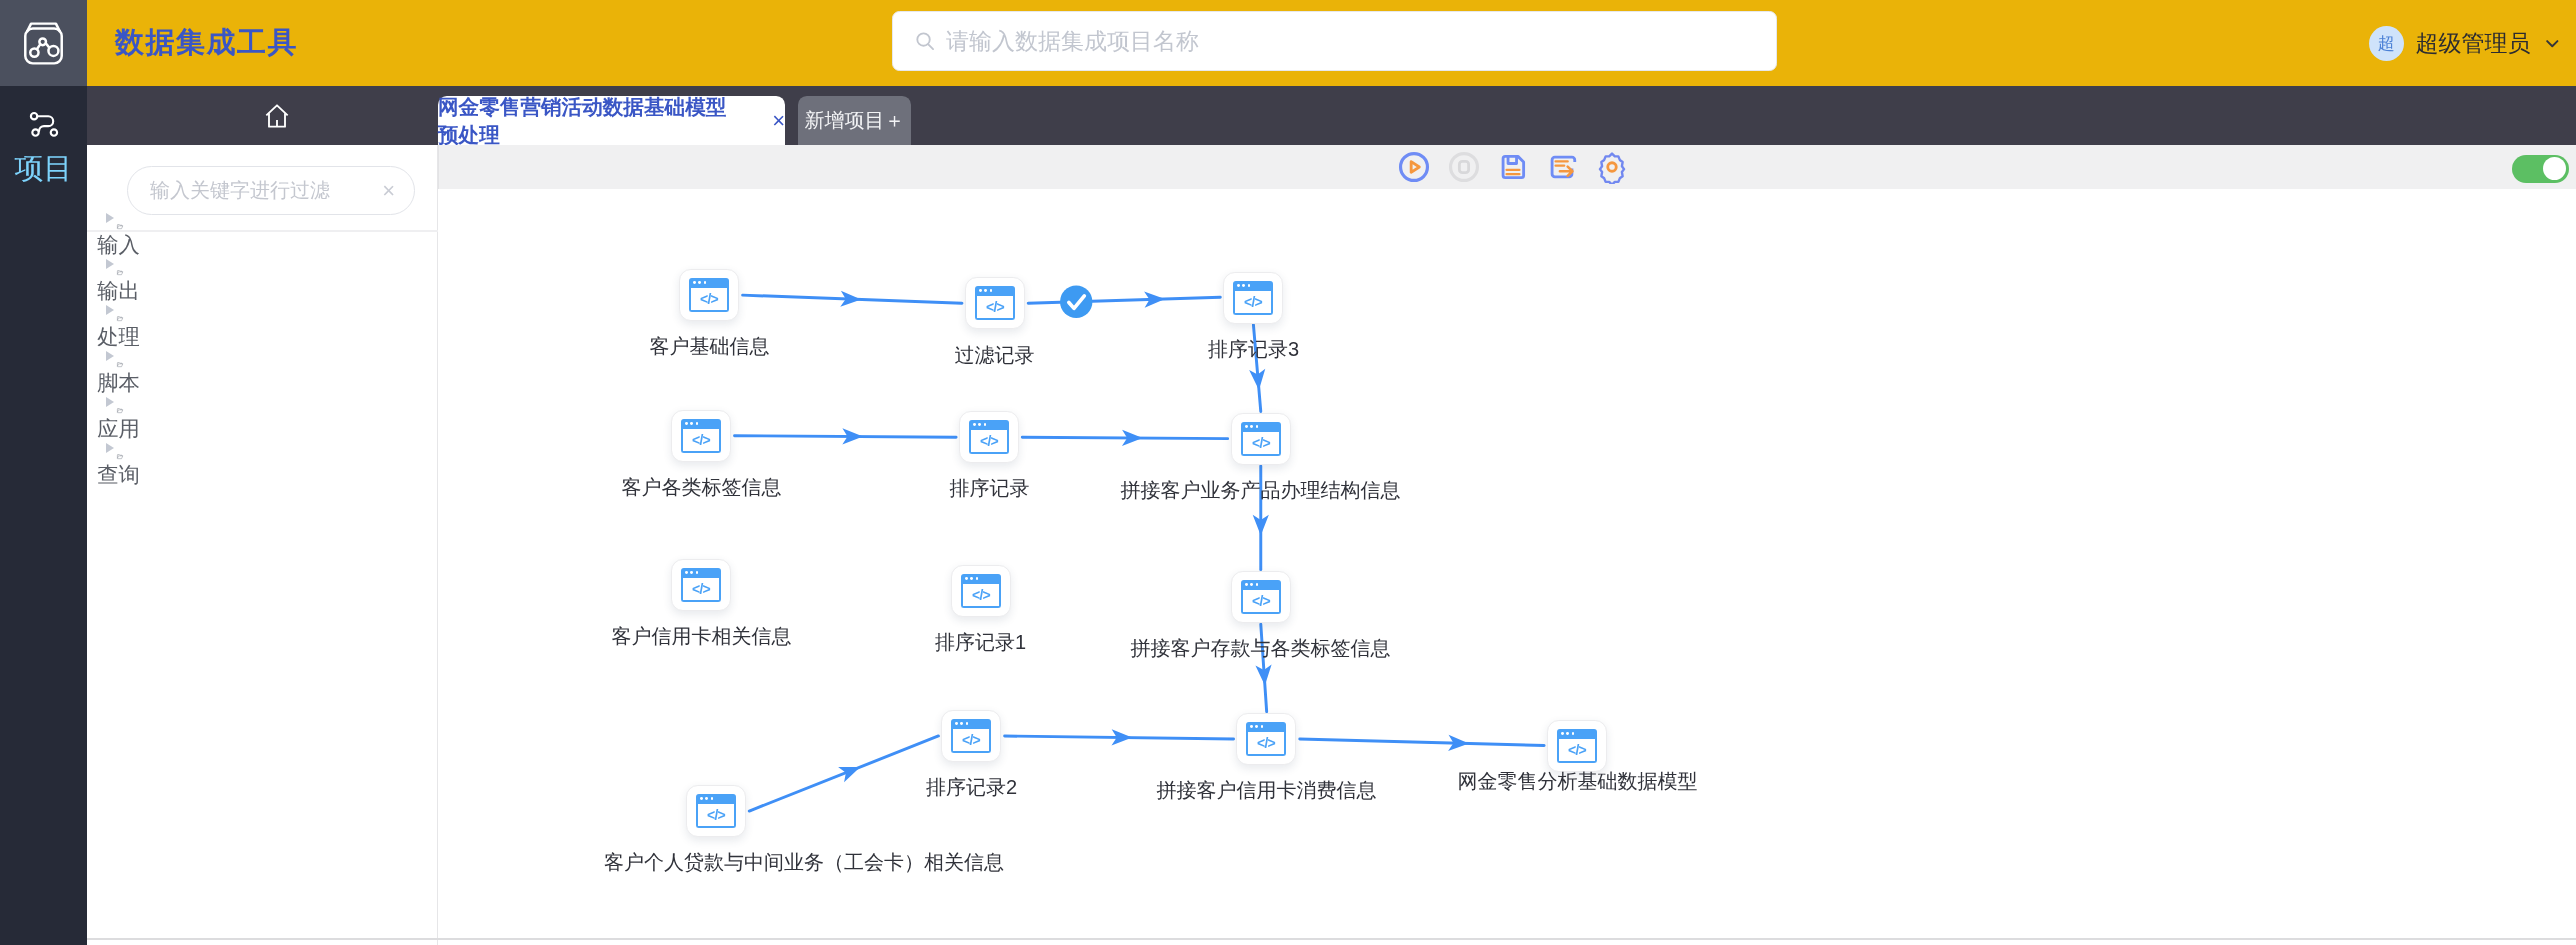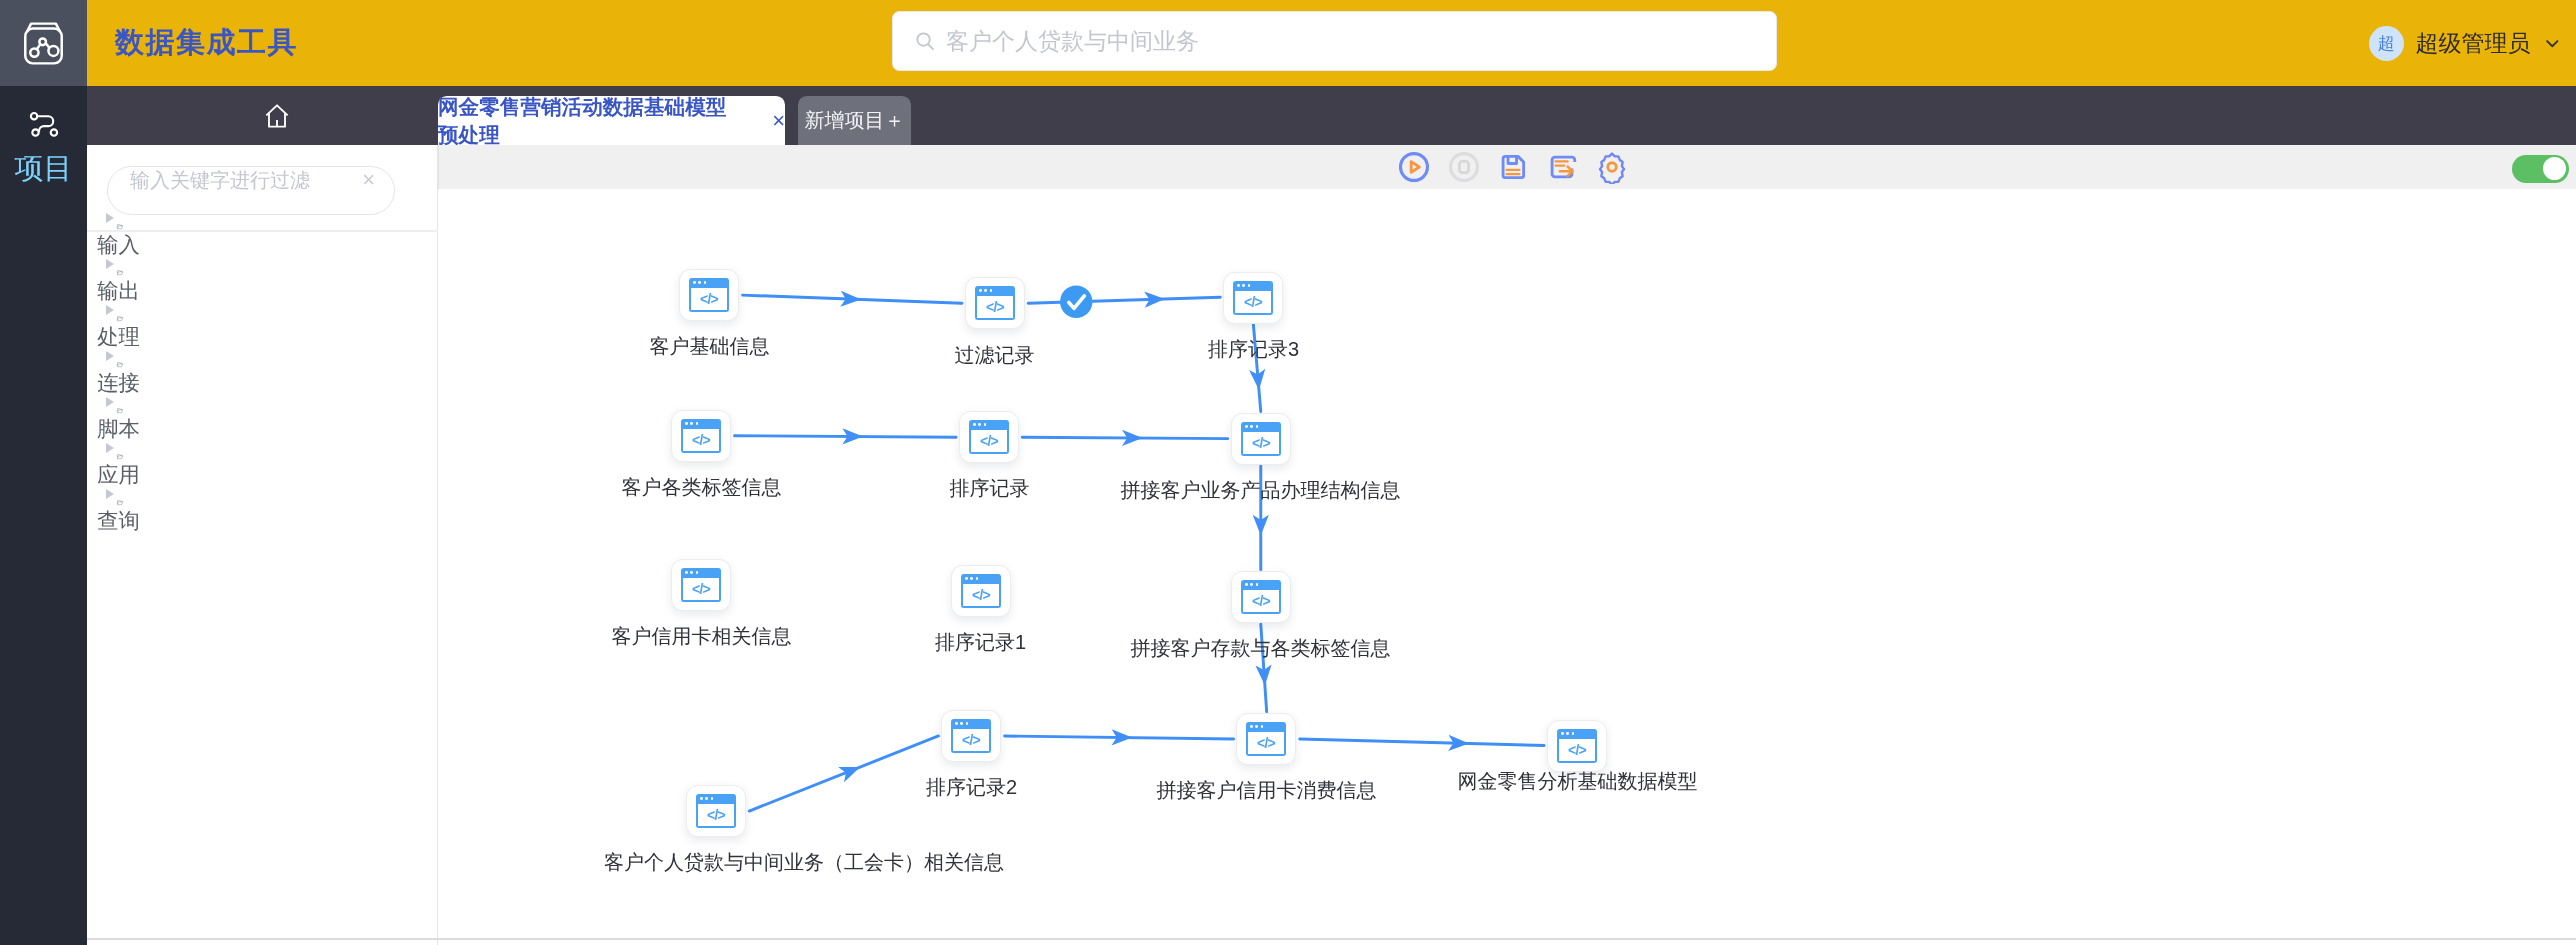--- a/index.html
+++ b/index.html
@@ -40,22 +40,22 @@
   #toolbar { position:absolute; left:438px; top:145px; width:2138px; height:44px; background:#f0f0f1;
     border-left:0.7px solid #e3e3e5; }
   .tb-icon { position:absolute; top:5.2px; width:34px; height:34px; cursor:pointer; }
   #toggle { position:absolute; right:7.4px; top:9.6px; width:57px; height:28px; border-radius:14px;
     background:#5cbf63; cursor:pointer; }
   #toggle .knob { position:absolute; right:2.2px; top:2.2px; width:23.6px; height:23.6px; border-radius:50%; background:#fff; }
 
   
   #sidebar { position:absolute; left:87px; top:145px; width:351px; height:800px; background:#fff;
     border-right:0.7px solid #e6e6e8; }
-  #filter-pill { position:absolute; left:20px; top:21.3px; width:288px; height:49px; border:1.5px solid #e2e4e9;
-    border-radius:25px; display:flex; padding:0 19px;gap:27px; }
+  #filter-pill { position:absolute; left:40px; top:21.3px; width:288px; height:49px; border:1.5px solid #e2e4e9;
+    border-radius:25px; display:flex; align-items:center; padding:0 19px;gap:27px; }
   #filter-pill .ph { color:#c4c7cf; font-size:20px; flex:1; margin-left:2.9px; }
   #filter-pill .clear { color:#c9ccd4; font-size:22px; cursor:pointer; }
   #sidebar .divider { position:absolute; left:0; top:85px; width:351px; height:1.5px; background:#efeff1; }
   #tree { position:absolute; left:0; top:68px; width:351px; }
   .tree-item { height:46px; display:flex; align-items:flex-start; cursor:pointer;flex-direction:column; }
   .tree-caret { width:0; height:0; border-left:8px solid #c3c8d2; border-top:5.9px solid transparent;
     border-bottom:5.9px solid transparent; margin-left:19px; }
   .tree-folder { margin-left:22px; }
   .tree-label { margin-left:10.3px; font-size:21.3px; color:#5a5e66; }
 
@@ -88,21 +88,21 @@
       <circle cx="44" cy="41" r="6" stroke="#fff" stroke-width="3"></circle>
       <path d="M24 39 L28 33 M35 32 L39 37" stroke="#fff" stroke-width="3" stroke-linecap="round"></path>
     </svg>
   </div>
   <div id="app-title">数据集成工具</div>
   <div id="search-box">
     <svg width="22" height="22" viewBox="0 0 30 30" fill="none">
       <circle cx="13" cy="13" r="8.5" stroke="#c2c6cf" stroke-width="2.5"></circle>
       <path d="M19.5 19.5 L26 26" stroke="#c2c6cf" stroke-width="2.5" stroke-linecap="round"></path>
     </svg>
-    <span class="ph">客户个人贷款与中间业务</span>
+    <span class="ph">请输入数据集成项目名称</span>
   </div>
   <div id="user-block">
     <div id="avatar">超</div>
     <div id="user-name">超级管理员</div>
     <svg width="20.6" height="20.6" viewBox="0 0 28 28" fill="none">
       <path d="M7 11 L14 18 L21 11" stroke="#33343a" stroke-width="2.6" stroke-linecap="round" stroke-linejoin="round"></path>
     </svg>
   </div>
 </div>
 
@@ -196,28 +196,20 @@
         </svg>
         <span class="tree-label">输出</span>
       </div>
       <div class="tree-item">
         <span class="tree-caret"></span>
         <svg class="tree-folder" width="22" height="22" viewBox="0 0 32 32" fill="none">
           <path d="M4 9 a2 2 0 0 1 2 -2 h7 l3 3 h9 v4" stroke="#8a8f99" stroke-width="2.4" stroke-linejoin="round"></path>
           <path d="M4 9 V24 a2 2 0 0 0 2 2 H23 L29 13 H9 L4 24" stroke="#8a8f99" stroke-width="2.4" stroke-linejoin="round"></path>
         </svg>
         <span class="tree-label">处理</span>
-      </div>
-      <div class="tree-item">
-        <span class="tree-caret"></span>
-        <svg class="tree-folder" width="22" height="22" viewBox="0 0 32 32" fill="none">
-          <path d="M4 9 a2 2 0 0 1 2 -2 h7 l3 3 h9 v4" stroke="#8a8f99" stroke-width="2.4" stroke-linejoin="round"></path>
-          <path d="M4 9 V24 a2 2 0 0 0 2 2 H23 L29 13 H9 L4 24" stroke="#8a8f99" stroke-width="2.4" stroke-linejoin="round"></path>
-        </svg>
-        <span class="tree-label">连接</span>
       </div>
       <div class="tree-item">
         <span class="tree-caret"></span>
         <svg class="tree-folder" width="22" height="22" viewBox="0 0 32 32" fill="none">
           <path d="M4 9 a2 2 0 0 1 2 -2 h7 l3 3 h9 v4" stroke="#8a8f99" stroke-width="2.4" stroke-linejoin="round"></path>
           <path d="M4 9 V24 a2 2 0 0 0 2 2 H23 L29 13 H9 L4 24" stroke="#8a8f99" stroke-width="2.4" stroke-linejoin="round"></path>
         </svg>
         <span class="tree-label">脚本</span>
       </div>
       <div class="tree-item">

